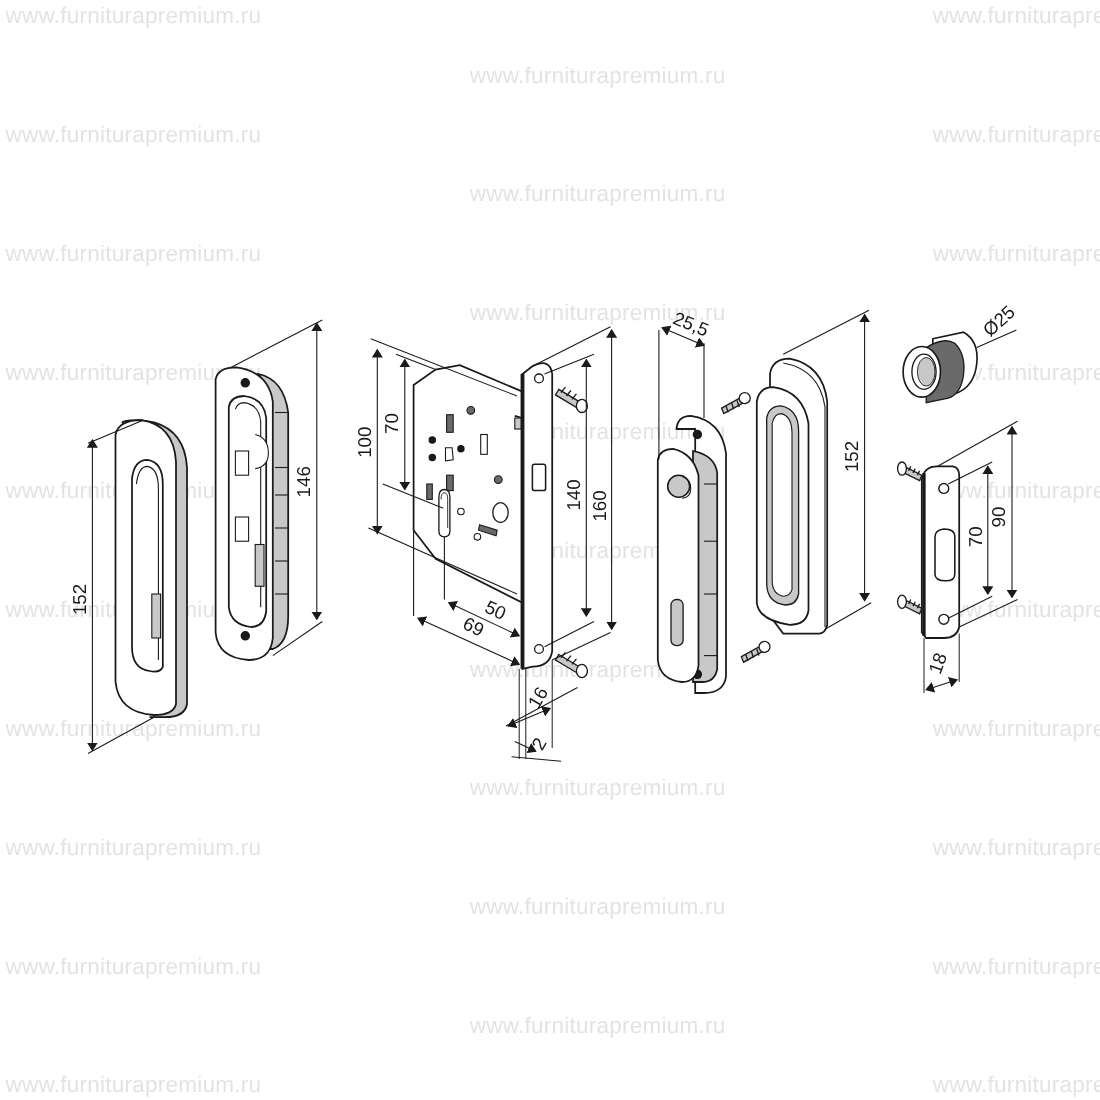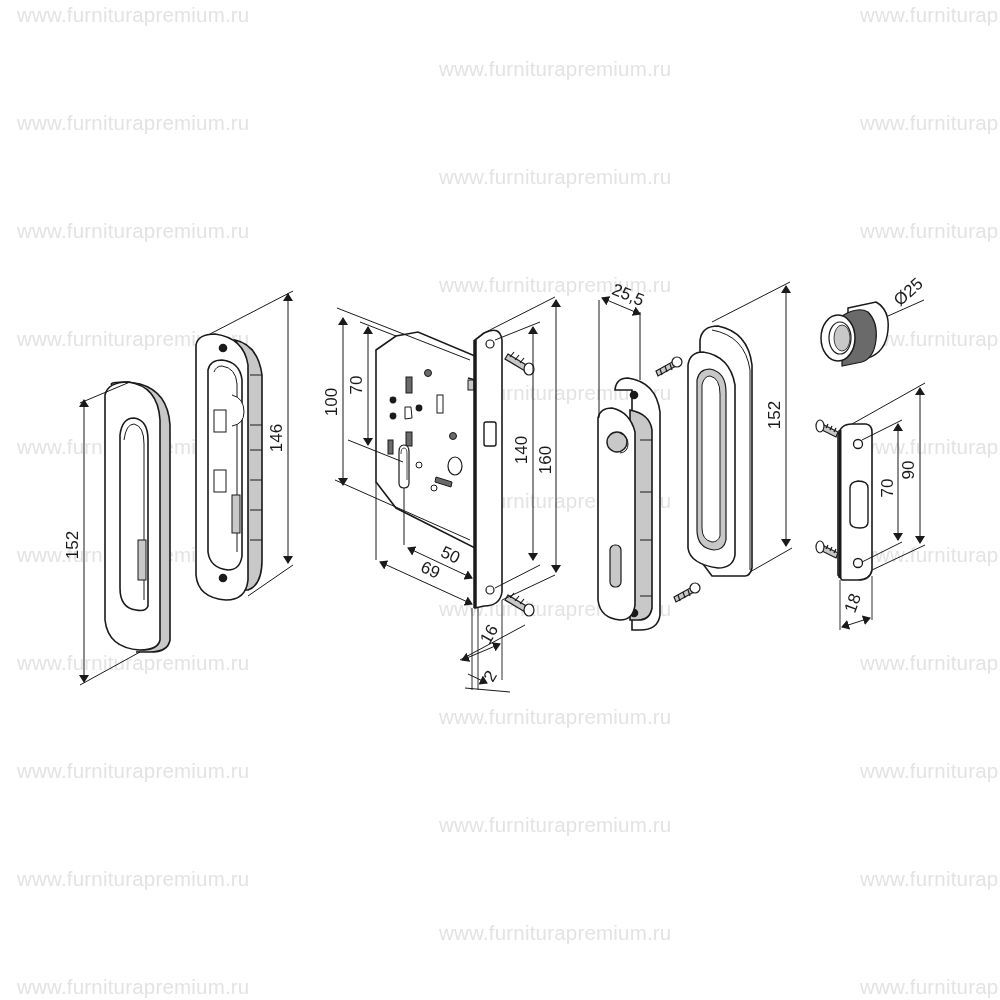--- a/index.html
+++ b/index.html
@@ -1,17 +1,17 @@
 <!DOCTYPE html>
 <html><head>
 <meta charset="utf-8">
 <style>
   html, body { margin: 0; padding: 0; background: #ffffff; }
   body { width: 1000px; height: 1000px; position: relative; overflow: hidden; font-family: "Liberation Sans", sans-serif; }
-  .wm-layer { position: absolute; inset: 0; pointer-events: none; margin-left: 12px; }
+  .wm-layer { position: absolute; inset: 0; pointer-events: none; }
   .wm { position: absolute; font-family: "Liberation Sans", sans-serif; font-size: 20.5px; color: #e3e3e3; white-space: nowrap; letter-spacing: 0.2px; }
   svg.drawing { position: absolute; left: 0; top: 0; width: 1000px; height: 1000px; }
   .dim { font-family: "Liberation Sans", sans-serif; font-size: 17px; fill: #1a1a1a; }
 </style>
 </head>
 <body>
 
 <div class="wm-layer" id="wm-layer">
     <span class="wm" style="left: 5px; top: 3px; color: rgb(227, 227, 227);">www.furniturapremium.ru</span>
     <span class="wm" style="left: 848px; top: 3px; color: rgb(227, 227, 227);">www.furniturapremium.ru</span>

